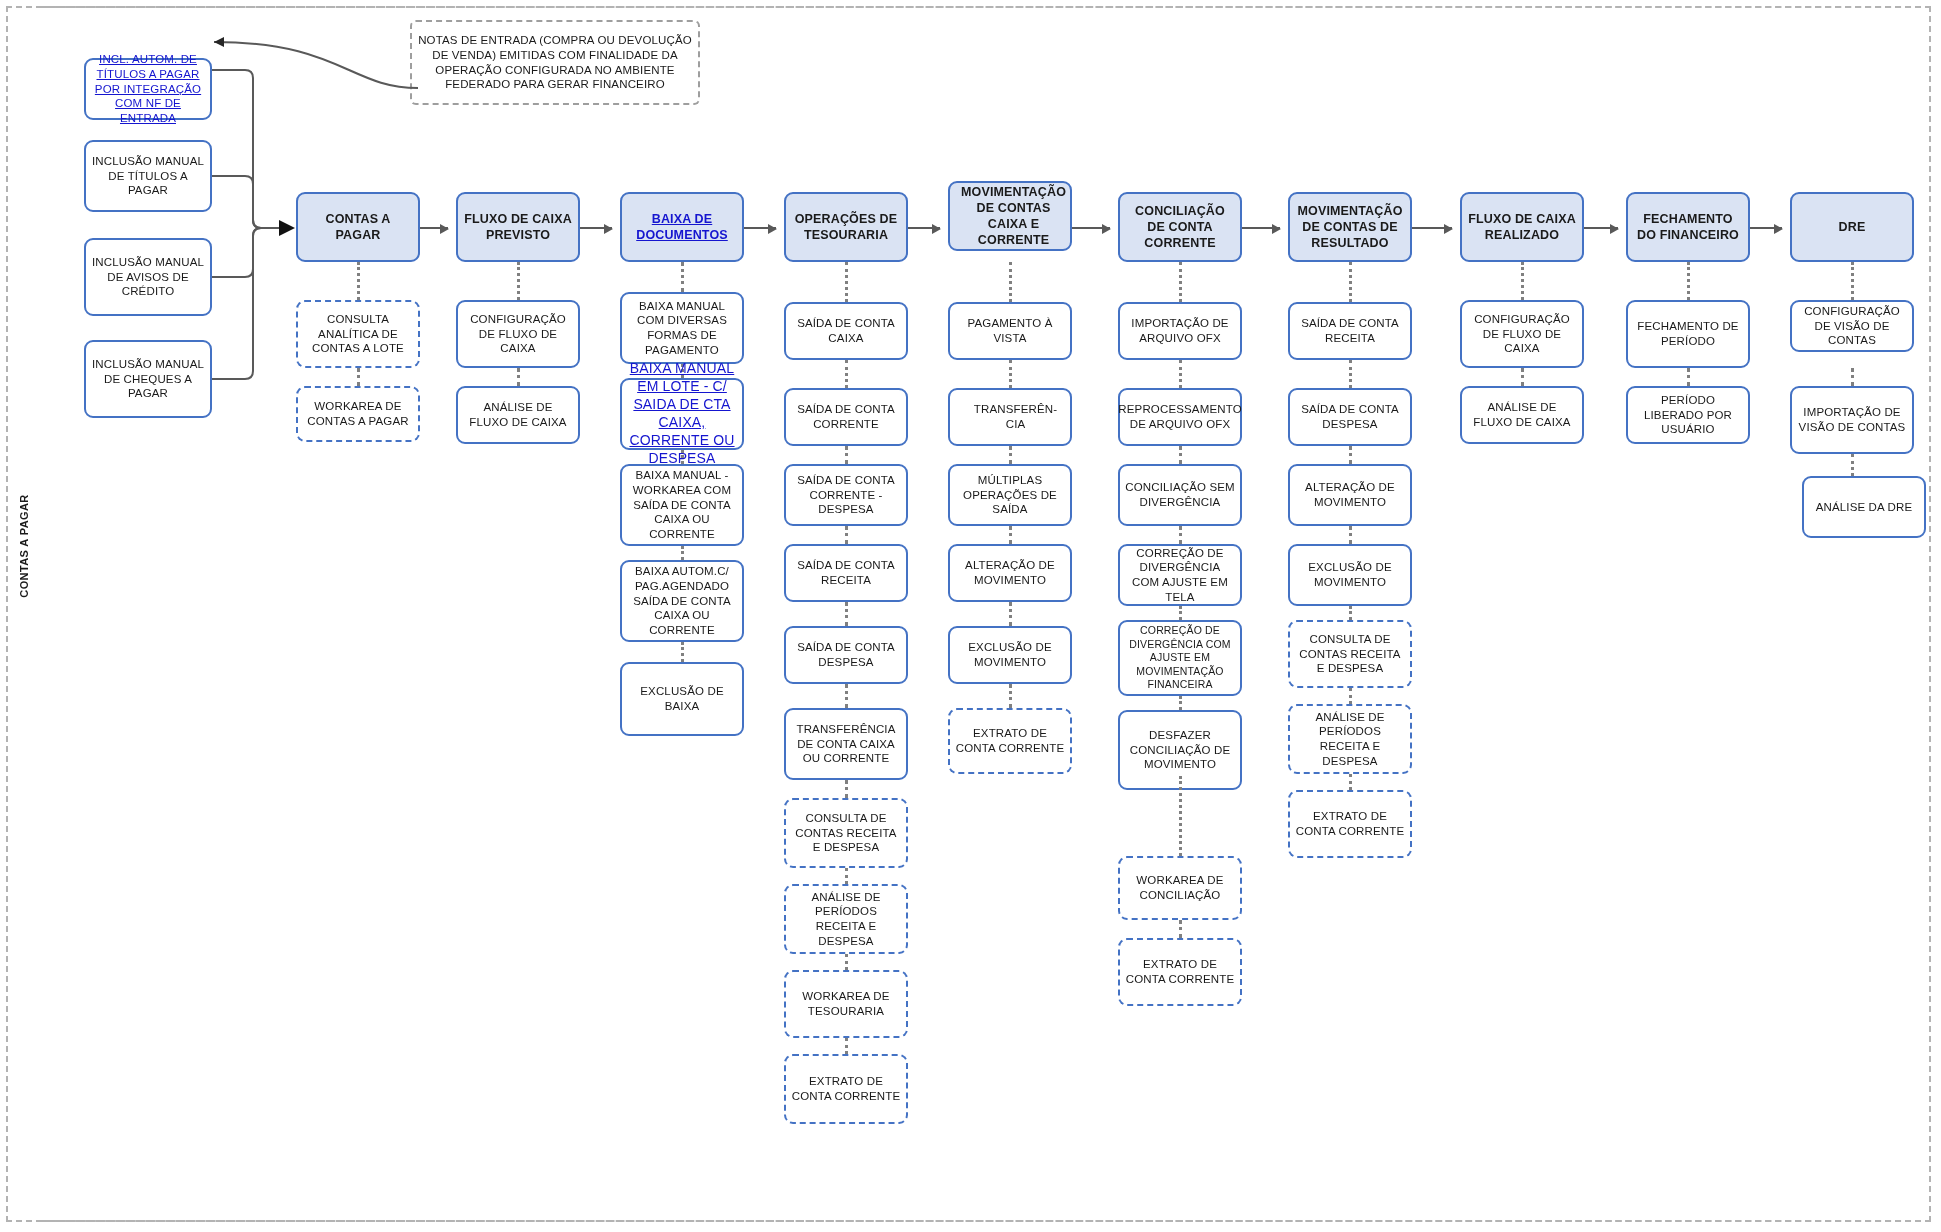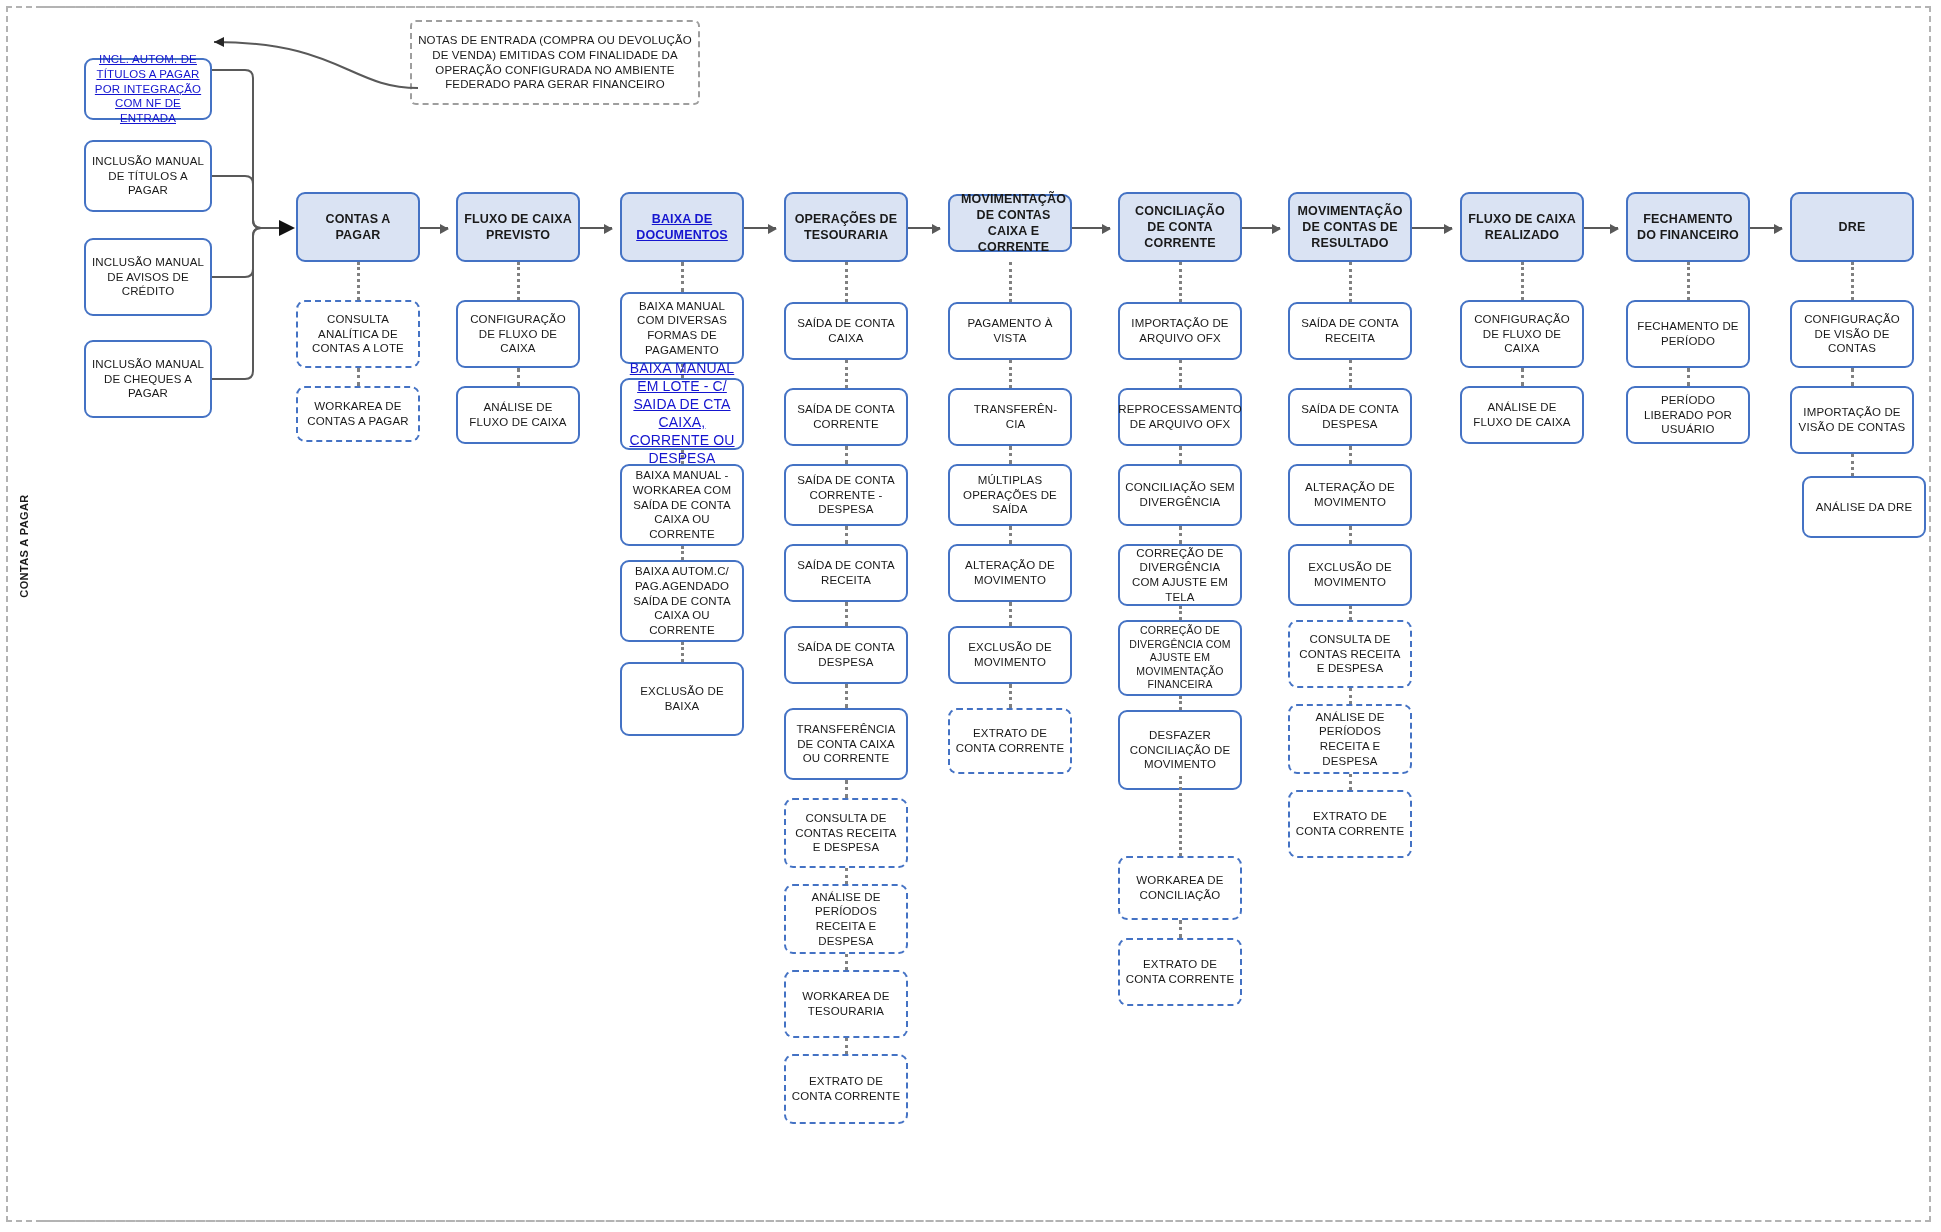--- a/index.html
+++ b/index.html
@@ -161,21 +161,21 @@
   </div>
   <div class="node primary" style="left:456px; top:192px; width:124px; height:70px;">
     <span class="lbl">FLUXO DE CAIXA PREVISTO</span>
   </div>
   <div class="node primary link" style="left:620px; top:192px; width:124px; height:70px;">
     <span class="lbl">BAIXA DE DOCUMENTOS</span>
   </div>
   <div class="node primary" style="left:784px; top:192px; width:124px; height:70px;">
     <span class="lbl">OPERAÇÕES DE TESOURARIA</span>
   </div>
-  <div class="node primary" style="left:948px; top:194px; width:124px; height:58px;padding-left:12px;">
+  <div class="node primary" style="left:948px; top:181px; width:124px; height:70px;padding-left:12px;">
     <span class="lbl">MOVIMENTAÇÃO DE CONTAS CAIXA E CORRENTE</span>
   </div>
   <div class="node primary" style="left:1118px; top:192px; width:124px; height:70px;">
     <span class="lbl">CONCILIAÇÃO DE CONTA CORRENTE</span>
   </div>
   <div class="node primary" style="left:1288px; top:192px; width:124px; height:70px;">
     <span class="lbl">MOVIMENTAÇÃO DE CONTAS DE RESULTADO</span>
   </div>
   <div class="node primary" style="left:1460px; top:192px; width:124px; height:70px;">
     <span class="lbl">FLUXO DE CAIXA REALIZADO</span>
@@ -376,21 +376,21 @@
   <div class="dotstub" style="left:1687px; top:262px; height:38px;"></div>
   <div class="node" style="left:1626px; top:300px; width:124px; height:68px;">
     <span class="lbl">FECHAMENTO DE PERÍODO</span>
   </div>
   <div class="dotstub" style="left:1687px; top:368px; height:18px;"></div>
   <div class="node" style="left:1626px; top:386px; width:124px; height:58px;">
     <span class="lbl">PERÍODO LIBERADO POR USUÁRIO</span>
   </div>
 
   <div class="dotstub" style="left:1851px; top:262px; height:38px;"></div>
-  <div class="node" style="left:1790px; top:300px; width:124px; height:68px;">
+  <div class="node" style="left:1790px; top:300px; width:124px; height:52px;">
     <span class="lbl">CONFIGURAÇÃO DE VISÃO DE CONTAS</span>
   </div>
   <div class="dotstub" style="left:1851px; top:368px; height:18px;"></div>
   <div class="node" style="left:1790px; top:386px; width:124px; height:68px;">
     <span class="lbl">IMPORTAÇÃO DE VISÃO DE CONTAS</span>
   </div>
   <div class="dotstub" style="left:1851px; top:454px; height:22px;"></div>
   <div class="node" style="left:1790px; top:476px; width:124px; height:62px;margin-left:12px;">
     <span class="lbl">ANÁLISE DA DRE</span>
   </div>

